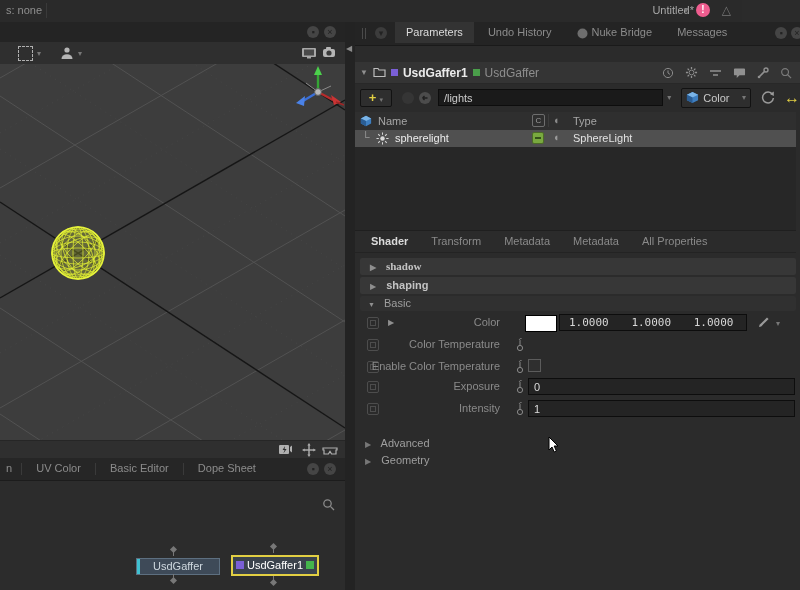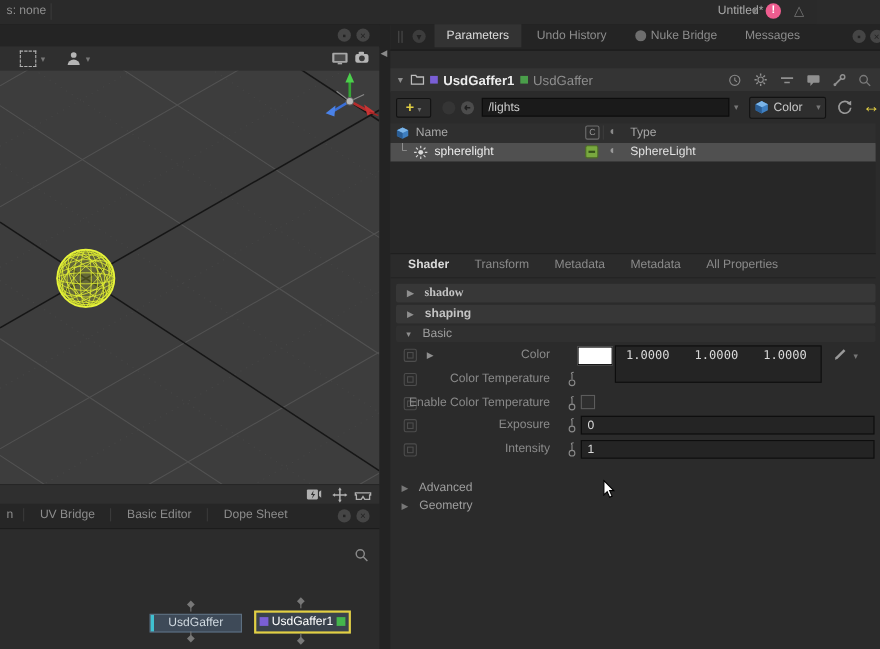--- a/index.html
+++ b/index.html
@@ -201,21 +201,21 @@
     <span class="abs" style="right:7px;top:4px;">
       <svg width="16" height="10" viewBox="0 0 16 10">
           <path d="M1 3h14v2h-1v4h-4.4L8 6.4 6.4 9H2V5H1z" fill="none" stroke="#b0b0b0" stroke-width="1.2"></path>
         </svg>
       </span>
   </div>
 
   <div id="bottom-tabbar" class="abs">
     <span class="ptab" style="padding:4px 6px 5px;">n</span>
     <span class="tabdiv"></span>
-    <span class="ptab">UV Bridge</span>
+    <span class="ptab">UV Color</span>
     <span class="tabdiv"></span>
     <span class="ptab">Basic Editor</span>
     <span class="tabdiv"></span>
     <span class="ptab">Dope Sheet</span>
     <span class="abs wincirc" style="right:26px;top:5px;">▪</span>
     <span class="abs wincirc" style="right:9px;top:5px;">×</span>
   </div>
 
   <div id="nodegraph" class="abs">
     <span class="abs" style="right:10px;top:17px;">
@@ -416,21 +416,21 @@
        color:#9e9e9e;line-height:15px;">
     <span class="caret" style="margin:0 6px 0 8px;font-size:7px;">▼</span>
     <span>Basic</span>
   </div>
 
   <div class="abs prow" style="top:312px;">
     <span class="gbadge"></span>
     <span class="abs caret" style="left:33px;top:6px;">▶</span>
     <span class="plabel">Color</span>
     <span class="abs" style="left:170px;top:3px;width:30px;height:15px;background:#ffffff;border:1px solid #000;"></span>
-    <span class="abs field mono" style="left:204px;top:2px;width:188px;height:34px;line-height:16px;color:#d8d8d8;background:#242424;">
+    <span class="abs field mono" style="left:204px;top:2px;width:188px;height:17px;line-height:16px;color:#d8d8d8;background:#242424;">
       <span style="padding-left:9px;">1.0000</span>
       <span style="padding-left:16px;">1.0000</span>
       <span style="padding-left:16px;">1.0000</span>
     </span>
     <span class="abs" style="left:403px;top:4px;">
       <svg width="12" height="12" viewBox="0 0 12 12">
           <path d="M1 11l2.2-.6L10.6 3 9 1.4 1.6 8.8z" fill="#9a9a9a"></path>
         </svg>
       </span>
     <span class="abs caret-dim" style="left:421px;top:7px;">▾</span>

